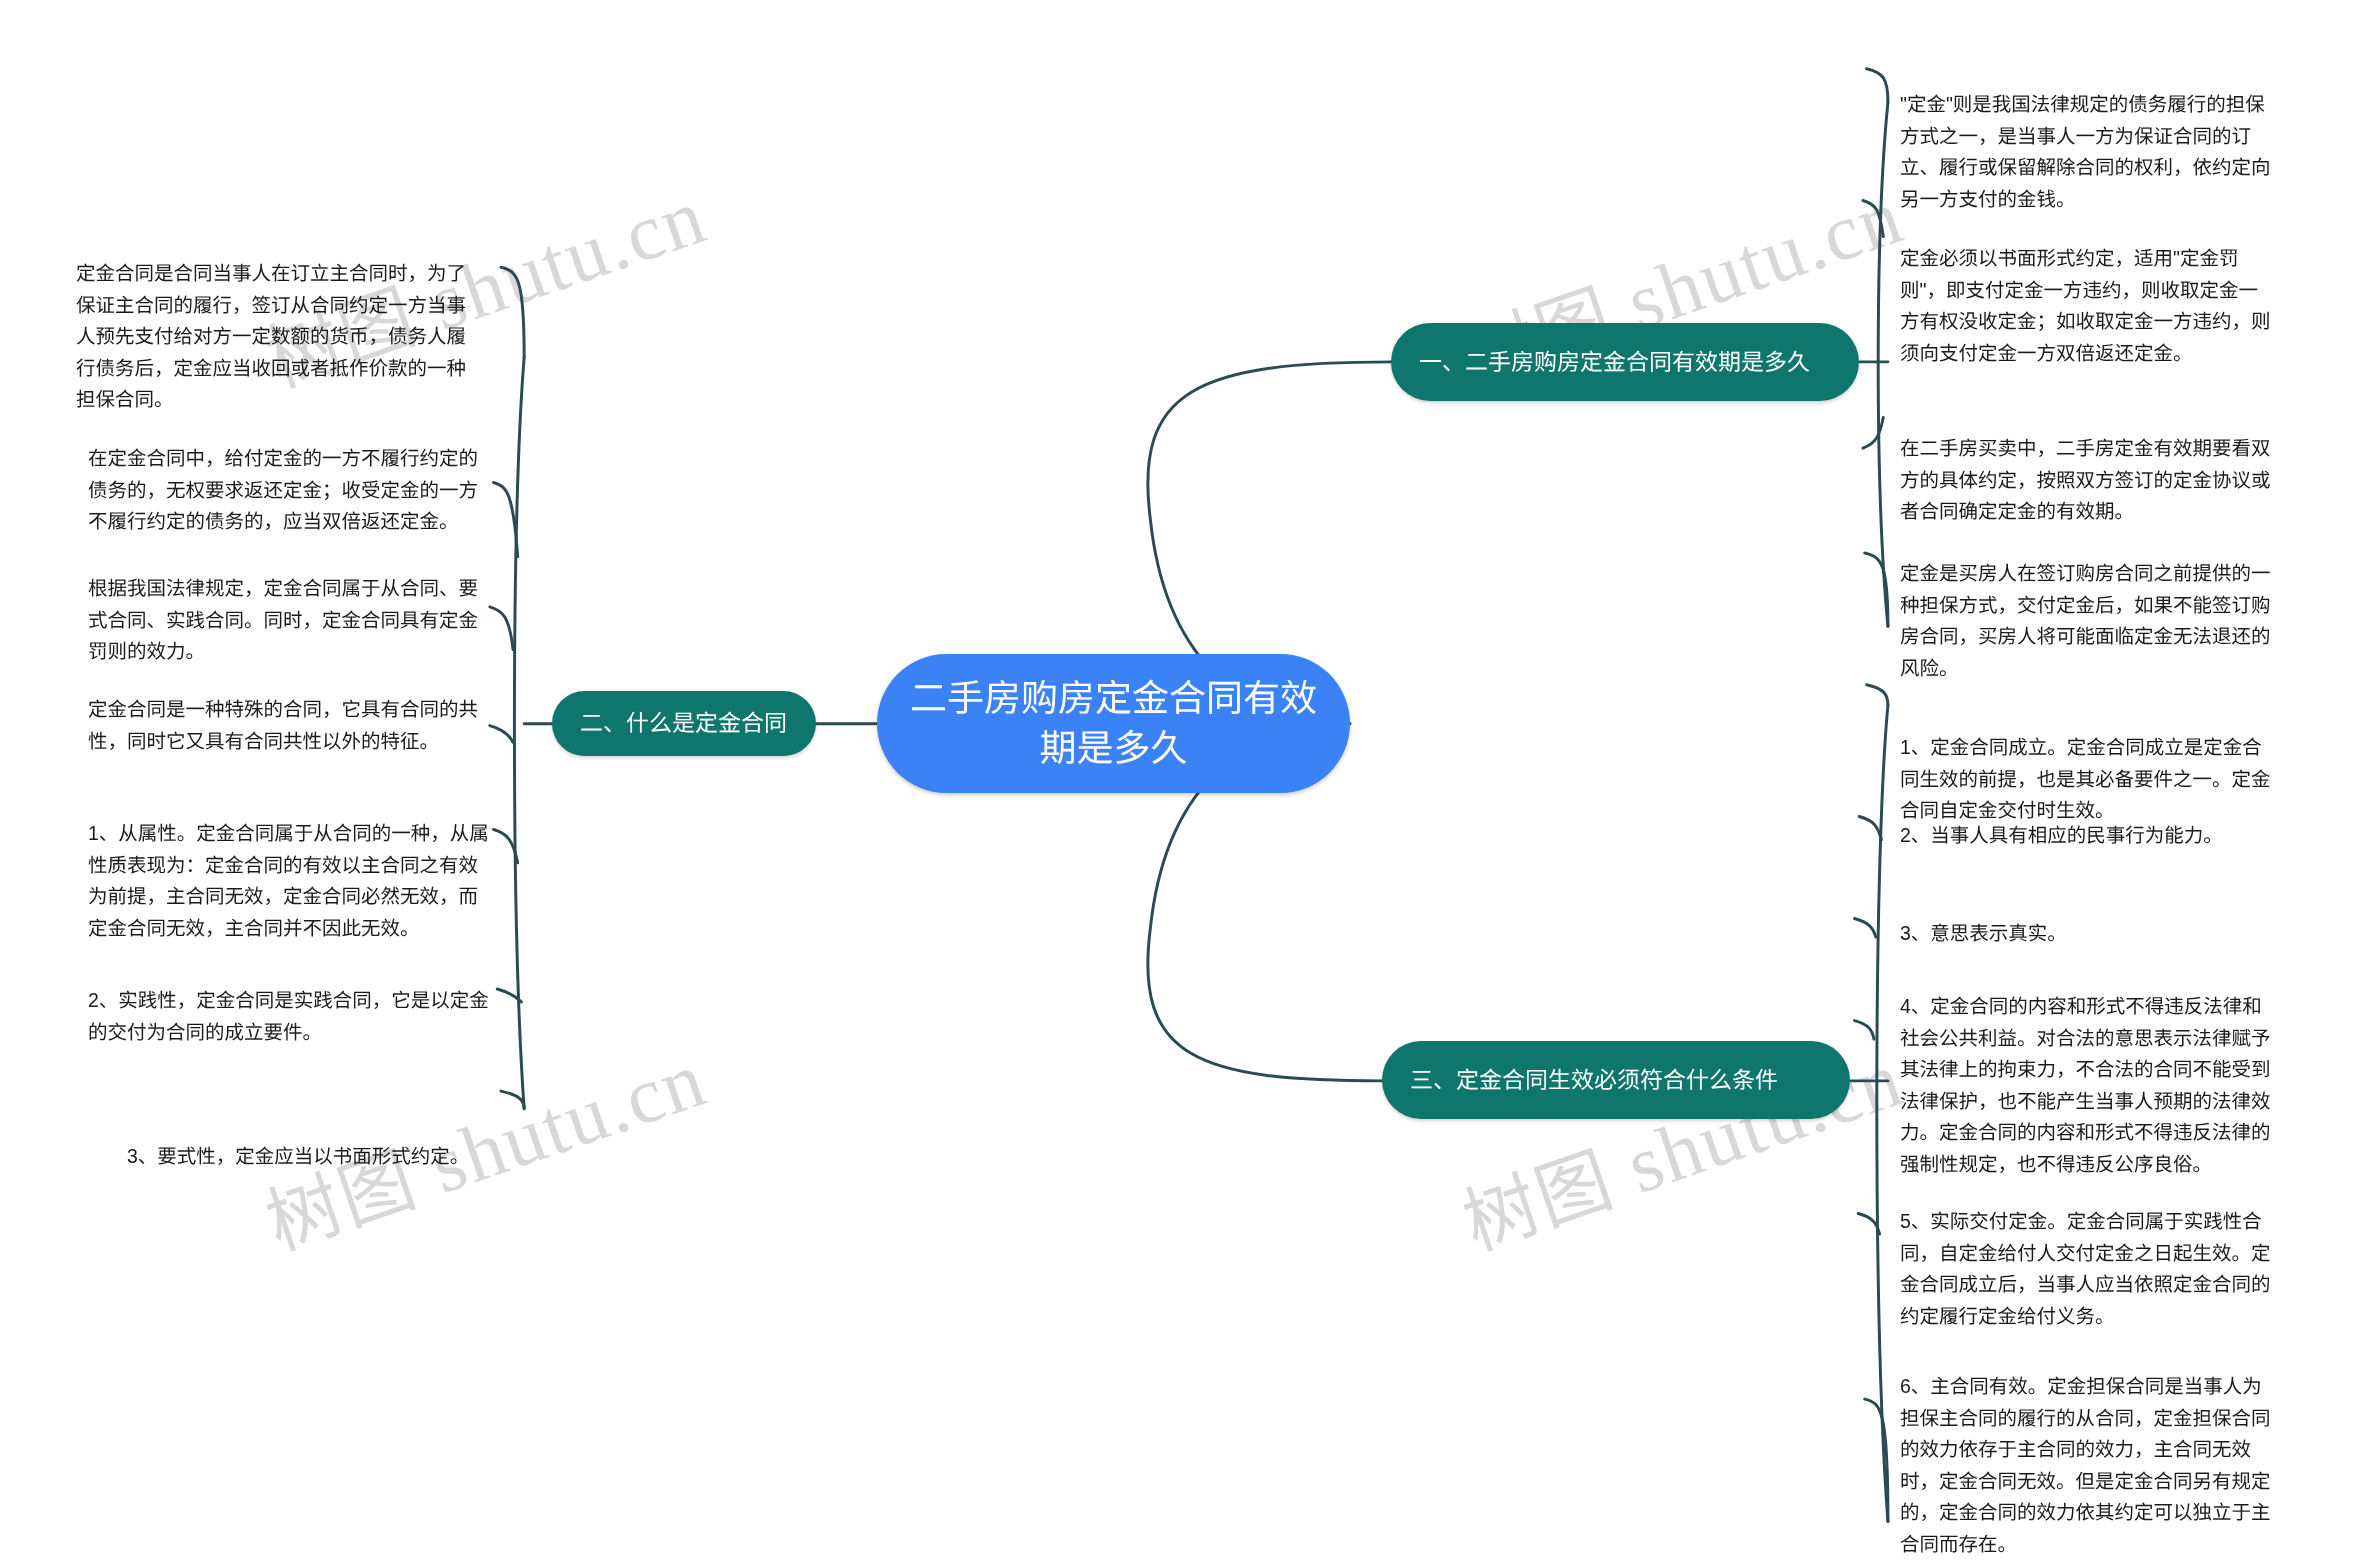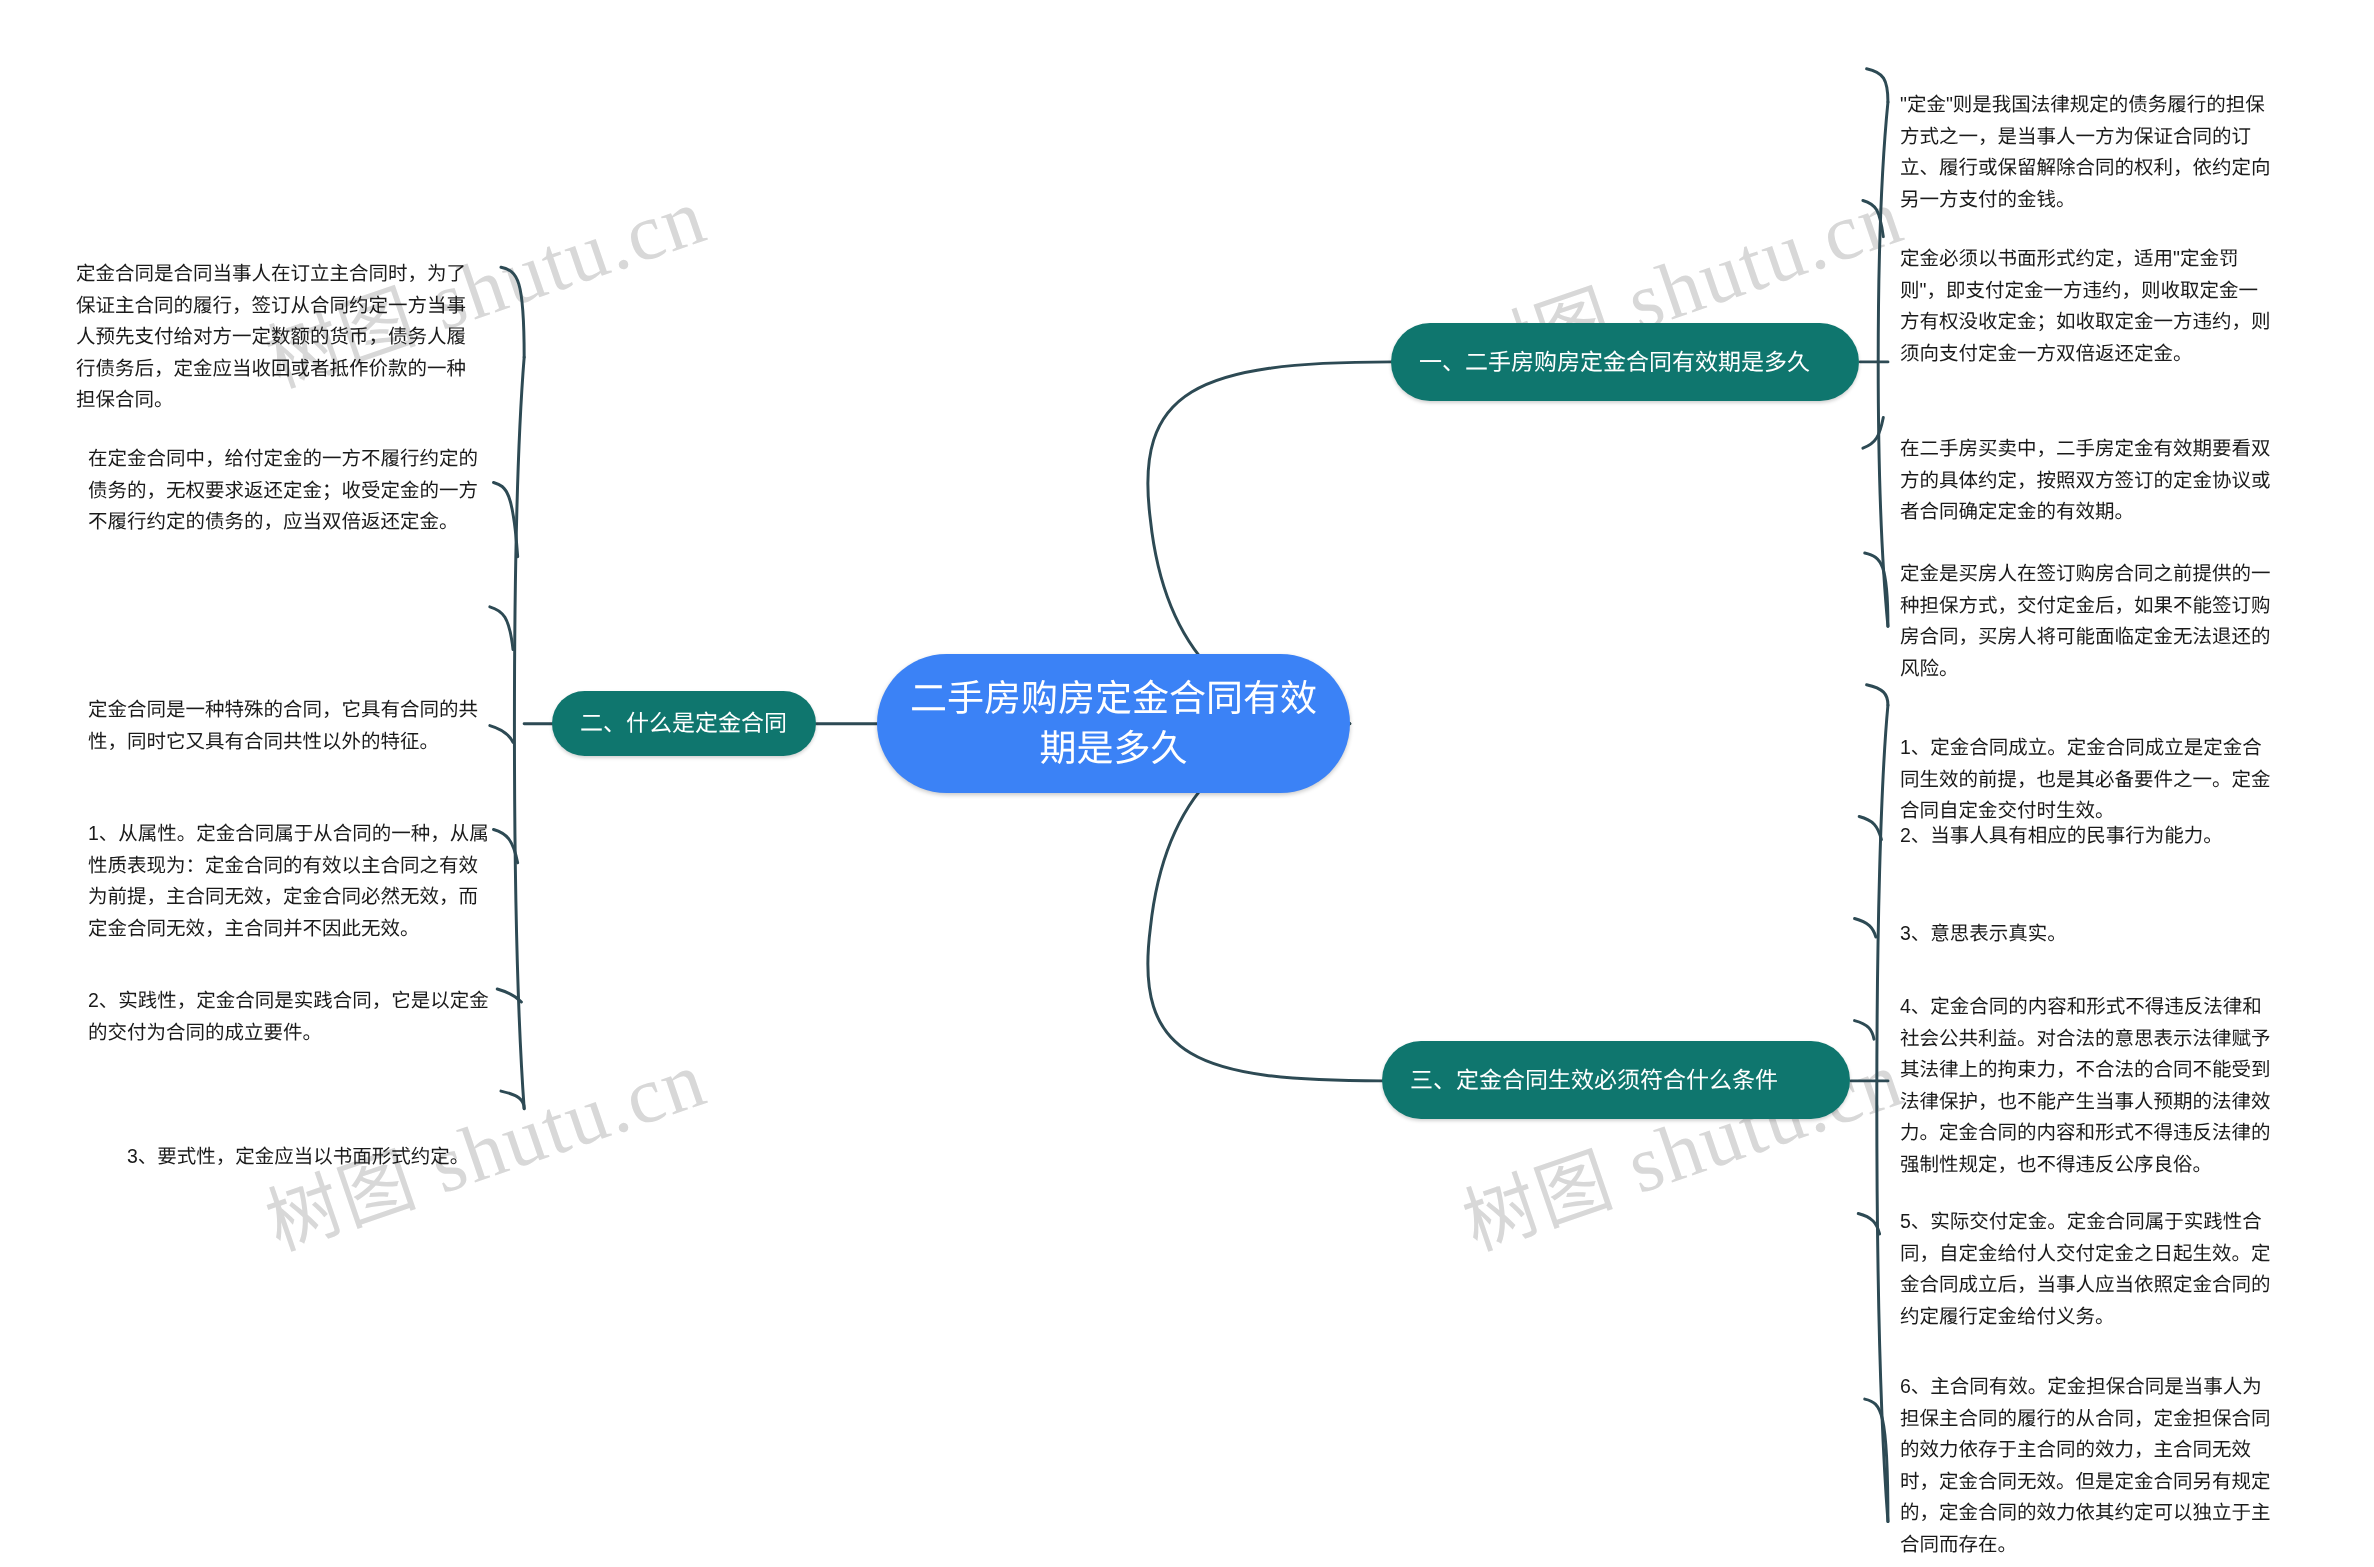--- a/index.html
+++ b/index.html
@@ -149,20 +149,21 @@
   <div class="leaf-text" style="left:1900px; top:89px; width:375px;">"定金"则是我国法律规定的债务履行的担保方式之一，是当事人一方为保证合同的订立、履行或保留解除合同的权利，依约定向另一方支付的金钱。</div>
   <div class="leaf-text" style="left:1900px; top:243px; width:375px;">定金必须以书面形式约定，适用"定金罚则"，即支付定金一方违约，则收取定金一方有权没收定金；如收取定金一方违约，则须向支付定金一方双倍返还定金。</div>
   <div class="leaf-text" style="left:1900px; top:433px; width:375px;">在二手房买卖中，二手房定金有效期要看双方的具体约定，按照双方签订的定金协议或者合同确定定金的有效期。</div>
   <div class="leaf-text" style="left:1900px; top:558px; width:375px;">定金是买房人在签订购房合同之前提供的一种担保方式，交付定金后，如果不能签订购房合同，买房人将可能面临定金无法退还的风险。</div>
 
   <div class="node branch-node" style="left:552px; top:691px; width:264px; height:65px; justify-content:flex-start;">
     <span>二、什么是定金合同</span>
   </div>
   <div class="leaf-text" style="left:76px; top:258px; width:408px;">定金合同是合同当事人在订立主合同时，为了保证主合同的履行，签订从合同约定一方当事人预先支付给对方一定数额的货币，债务人履行债务后，定金应当收回或者抵作价款的一种担保合同。</div>
   <div class="leaf-text" style="left:88px; top:443px; width:408px;">在定金合同中，给付定金的一方不履行约定的债务的，无权要求返还定金；收受定金的一方不履行约定的债务的，应当双倍返还定金。</div>
+  <div class="leaf-text" style="left:88px; top:573px; width:408px;">根据我国法律规定，定金合同属于从合同、要式合同、实践合同。同时，定金合同具有定金罚则的效力。</div>
   <div class="leaf-text" style="left:88px; top:694px; width:408px;">定金合同是一种特殊的合同，它具有合同的共性，同时它又具有合同共性以外的特征。</div>
   <div class="leaf-text" style="left:88px; top:818px; width:408px;">1、从属性。定金合同属于从合同的一种，从属性质表现为：定金合同的有效以主合同之有效为前提，主合同无效，定金合同必然无效，而定金合同无效，主合同并不因此无效。</div>
   <div class="leaf-text" style="left:88px; top:985px; width:408px;">2、实践性，定金合同是实践合同，它是以定金的交付为合同的成立要件。</div>
   <div class="leaf-text indented" style="left:88px; top:1093px; width:408px;margin-top:48px;">3、要式性，定金应当以书面形式约定。</div>
 
   <div class="node branch-node" style="left:1382px; top:1041px; width:468px; height:78px;">
     <span>三、定金合同生效必须符合什么条件</span>
   </div>
   <div class="leaf-text" style="left:1900px; top:688px; width:375px;margin-top:44px;">1、定金合同成立。定金合同成立是定金合同生效的前提，也是其必备要件之一。定金合同自定金交付时生效。</div>
   <div class="leaf-text" style="left:1900px; top:820px; width:375px;">2、当事人具有相应的民事行为能力。</div>

